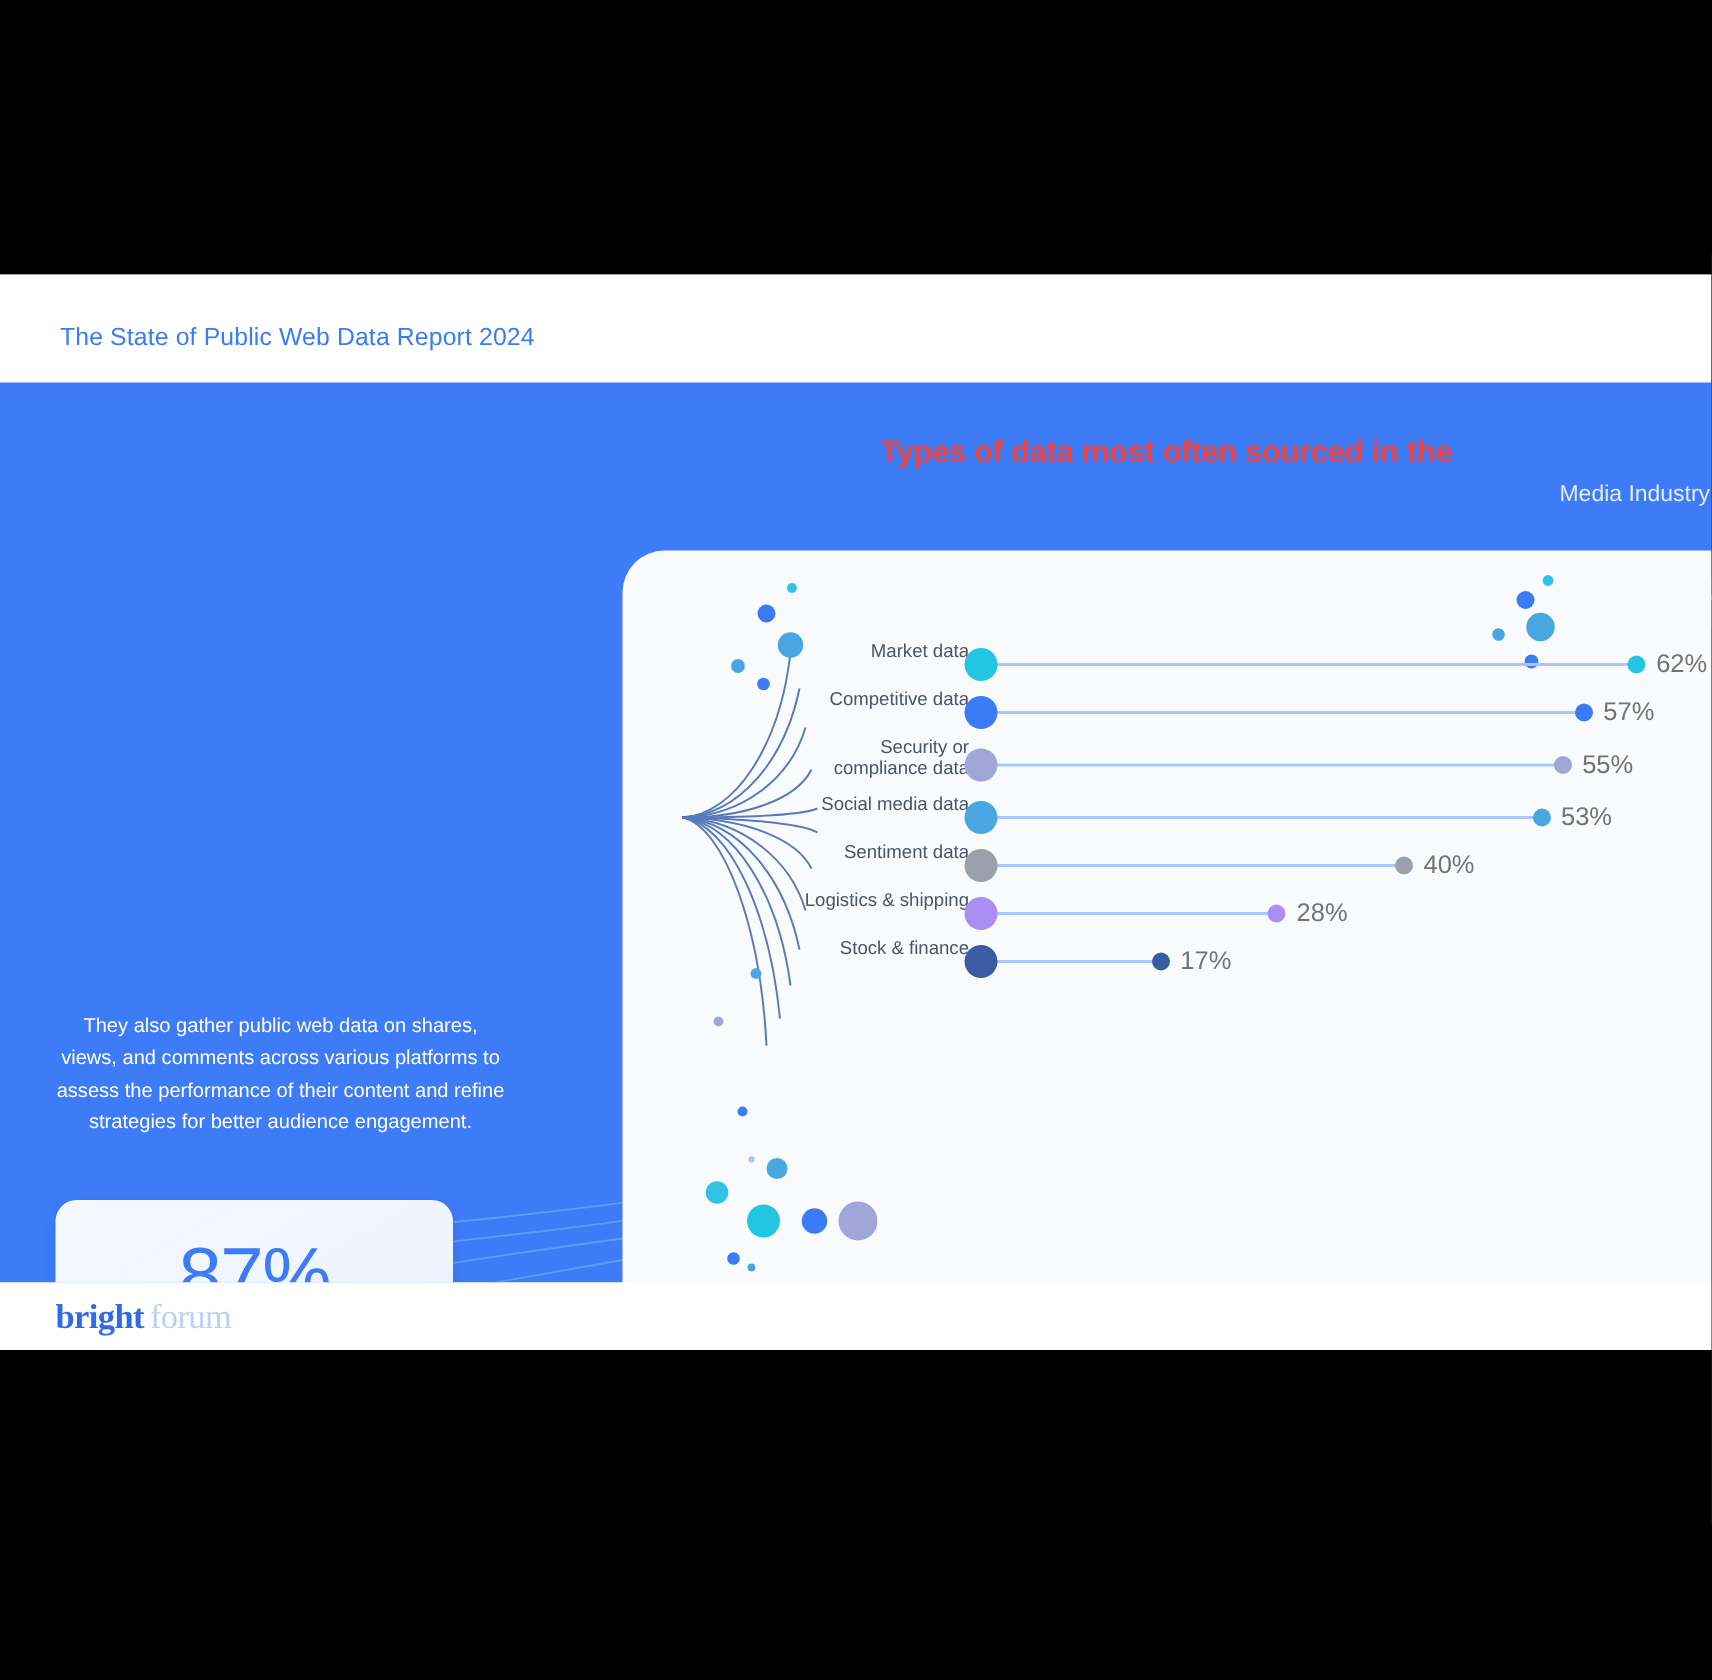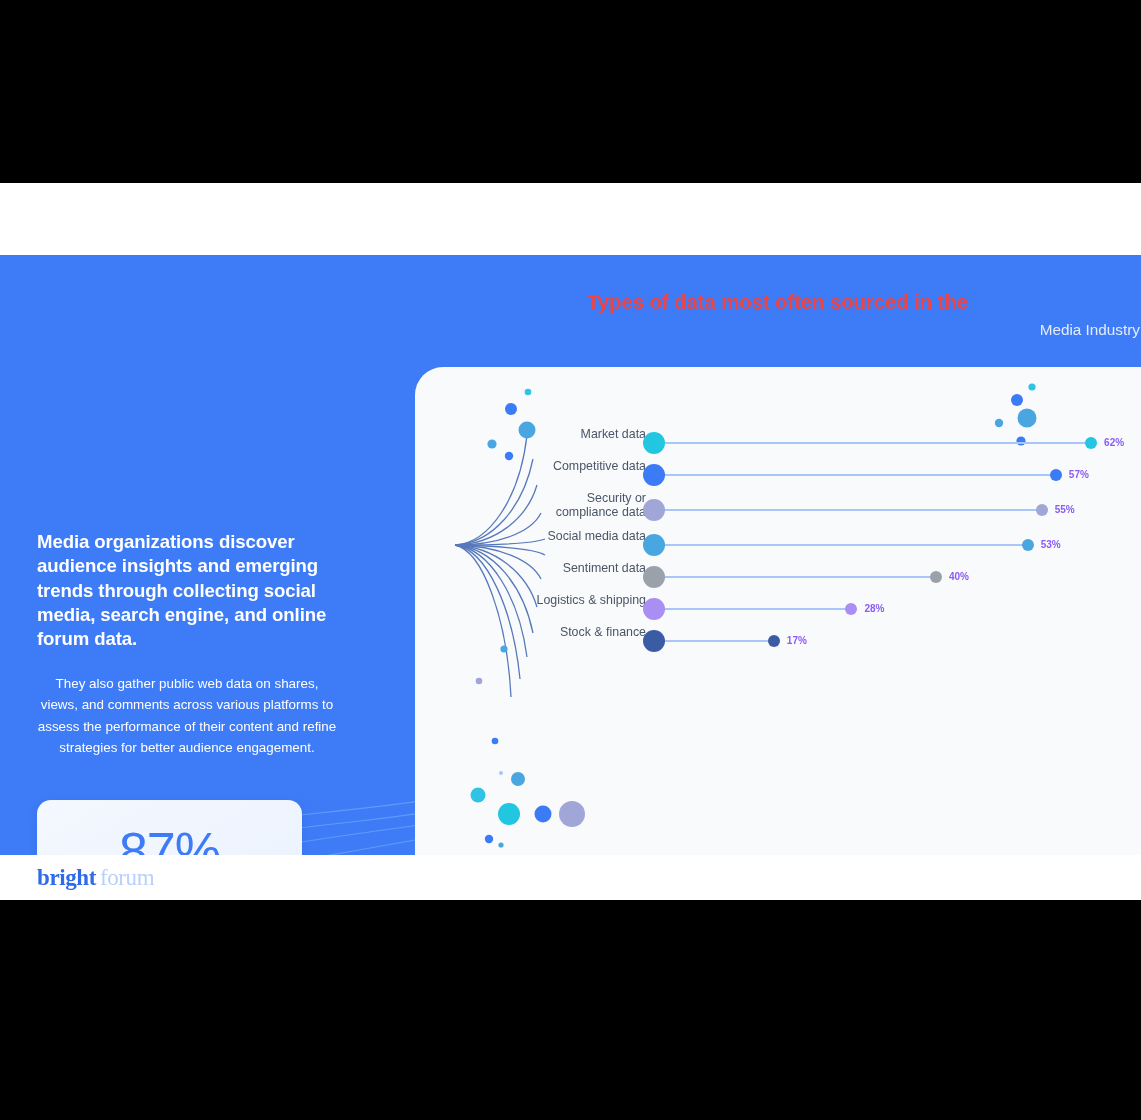--- a/index.html
+++ b/index.html
@@ -231,25 +231,24 @@
     top: 50%;
     width: 12px;
     height: 12px;
     margin-top: -6px;
     border-radius: 50%;
   }
   .row-value {
     position: absolute;
     top: 50%;
     margin-top: -8px;
-    font-size: 10px;
+    font-size: 17px;
     line-height: 16px;
-    color: #8b5cf6;
+    color: #737373;
     white-space: nowrap;
-    font-weight: bold;
   }
 
   .source {
     position: absolute;
     left: 233px;
     bottom: 22px;
     font-size: 10.4px;
     font-style: italic;
     color: #6b7280;
   }
@@ -275,20 +274,23 @@
   .logo-bright { font-weight: bold; color: #2f6ae8; }
   .logo-data   { color: #b9d0fb; margin-left: 4px; }
 </style>
 </head>
 <body>
 
 <div id="stage">
 
   <div class="slide">
 
+    <div class="header">
+      <div class="header-title">The State of Public Web Data Report 2024</div>
+    </div>
 
     <div class="body-blue">
 
       <svg class="fan-bottom" viewBox="0 0 1141 140" preserveAspectRatio="none">
         <g fill="none" stroke="#67a0fa" stroke-width="1.2" opacity="0.85">
           <path d="M690 2 C 660 40, 520 70, 300 92 C 180 104, 70 120, 10 140"></path>
           <path d="M690 2 C 665 42, 545 76, 360 98 C 250 110, 140 126, 80 140"></path>
           <path d="M690 2 C 670 44, 570 80, 420 102 C 330 114, 230 130, 175 140"></path>
           <path d="M690 2 C 675 46, 600 84, 480 106 C 405 118, 325 134, 280 140"></path>
           <path d="M690 2 C 680 48, 625 88, 535 110 C 480 122, 420 136, 390 140"></path>
@@ -298,21 +300,20 @@
           <path d="M690 2 C 696 50, 730 92, 790 114 C 827 126, 868 138, 885 140"></path>
           <path d="M690 2 C 700 48, 755 88, 845 110 C 900 122, 960 136, 990 140"></path>
           <path d="M690 2 C 705 46, 780 84, 900 106 C 975 118, 1055 134, 1100 140"></path>
           <path d="M690 2 C 710 44, 810 80, 960 102 C 1050 114, 1130 130, 1141 136"></path>
           <path d="M690 2 C 715 42, 835 76, 1020 98 C 1100 108, 1141 118, 1141 122"></path>
           <path d="M690 2 C 720 40, 860 70, 1080 92 C 1120 97, 1141 101, 1141 104"></path>
         </g>
         <circle cx="690" cy="3" r="2.5" fill="#bfe0ff" opacity=".9"></circle>
       </svg>
 
-      <div class="lead">Media organizations discover audience insights and emerging trends through collecting social media, search engine, and online forum data.</div>
       <div class="para">They also gather public web data on shares, views, and comments across various platforms to assess the performance of their content and refine strategies for better audience engagement.</div>
 
       <div class="stat-card">
         <div class="stat-number">87%</div>
 
       </div>
     </div>
 
     <div class="chart-title">Types of data most often sourced in the</div>
     <div class="chart-subtitle">Media Industry</div>

